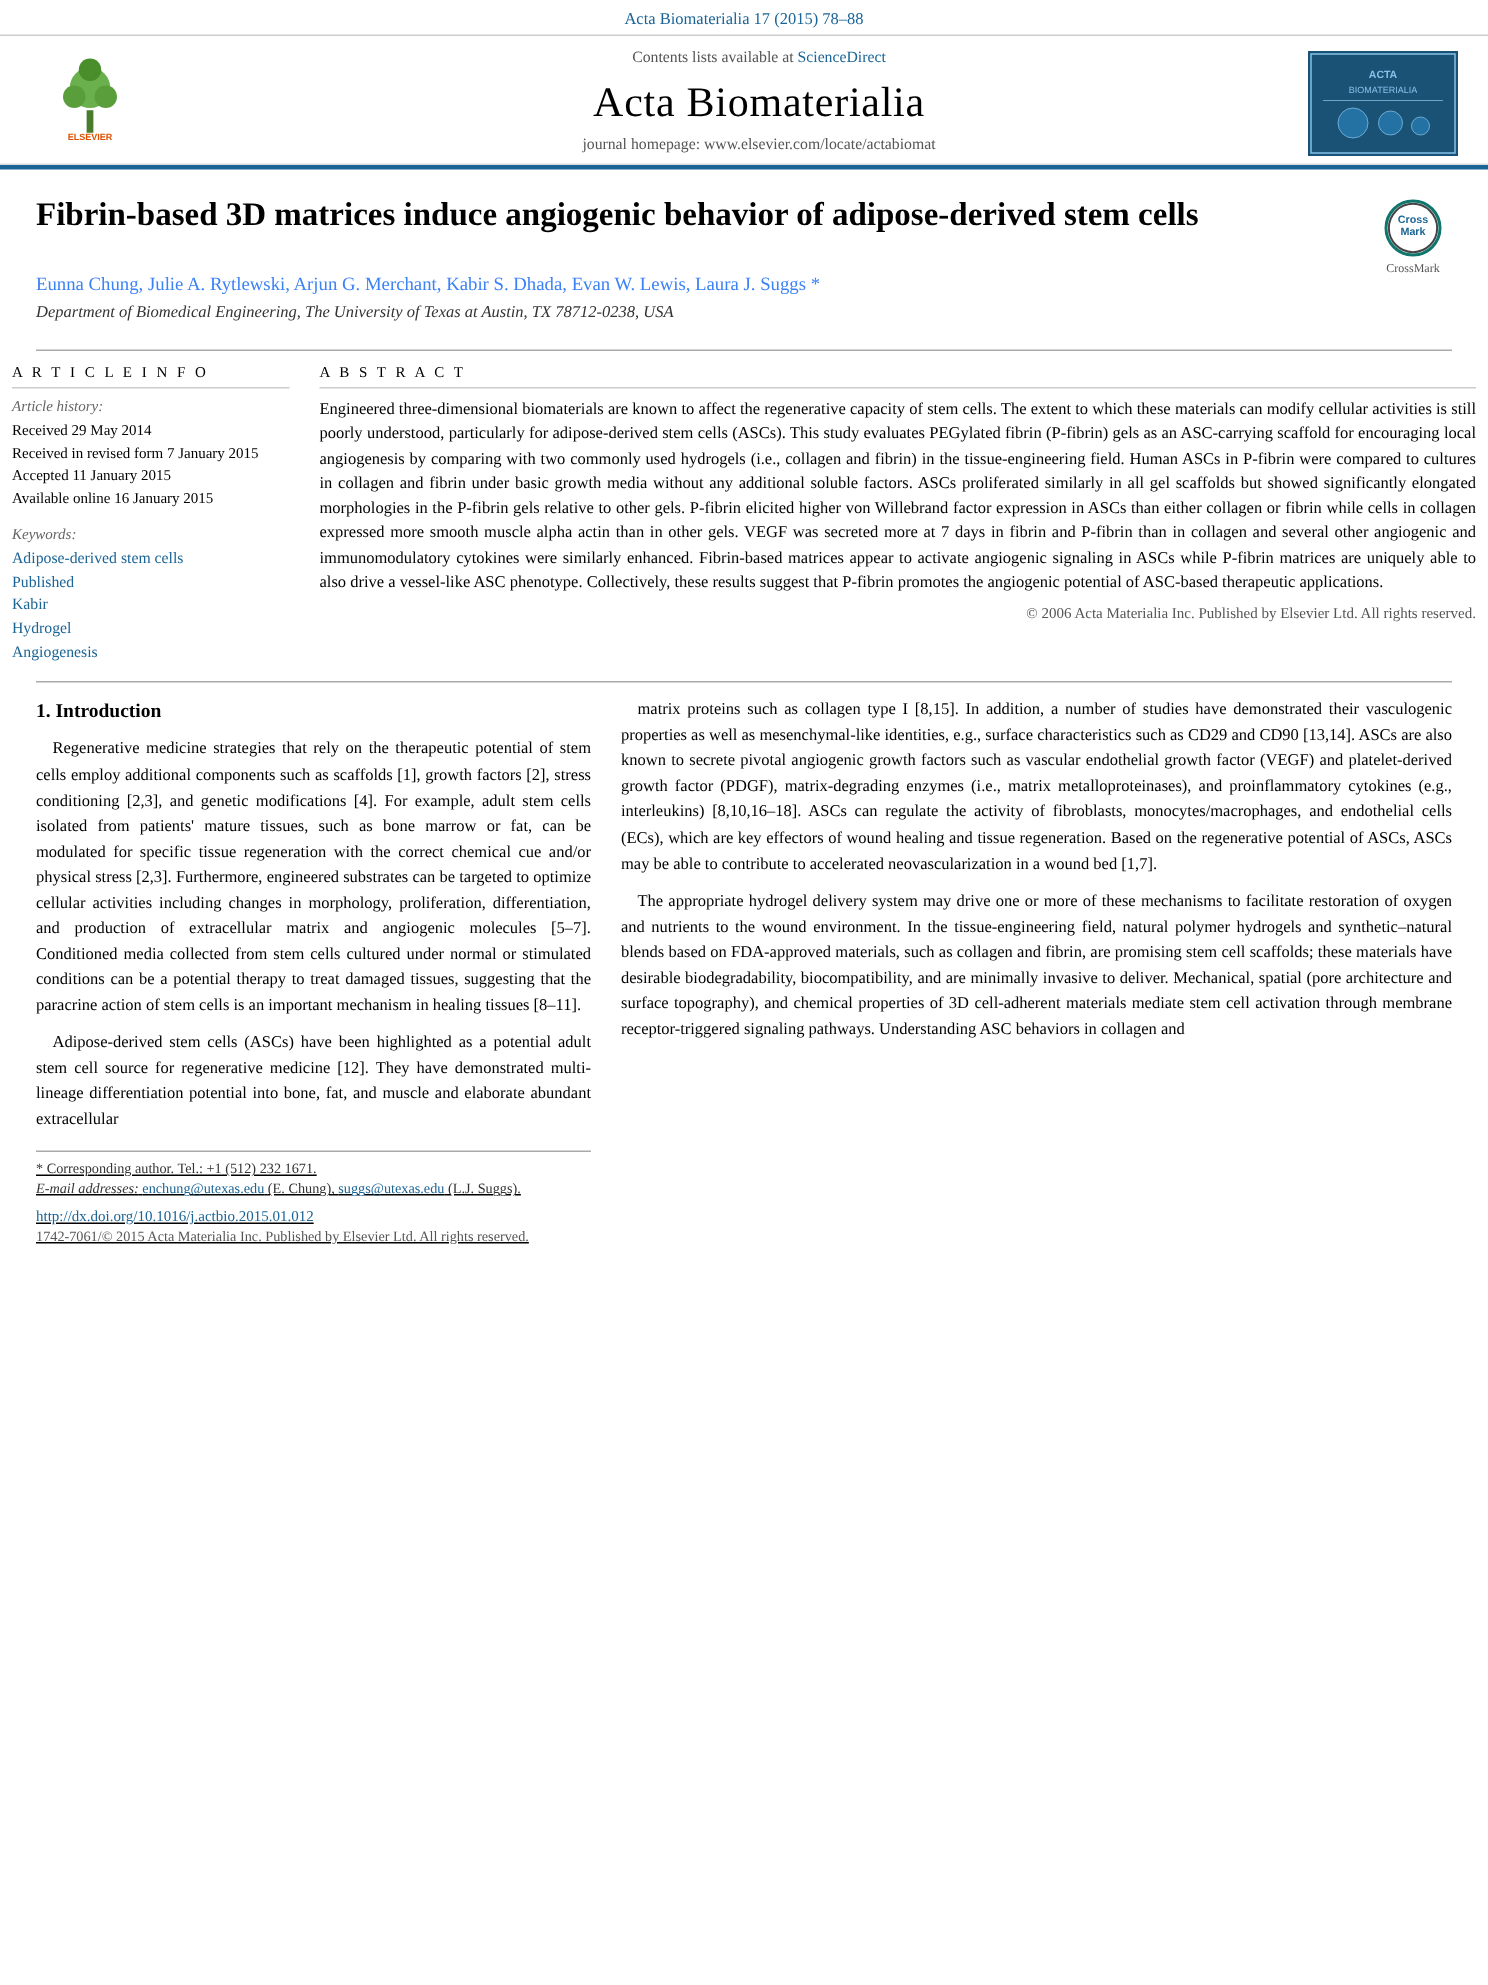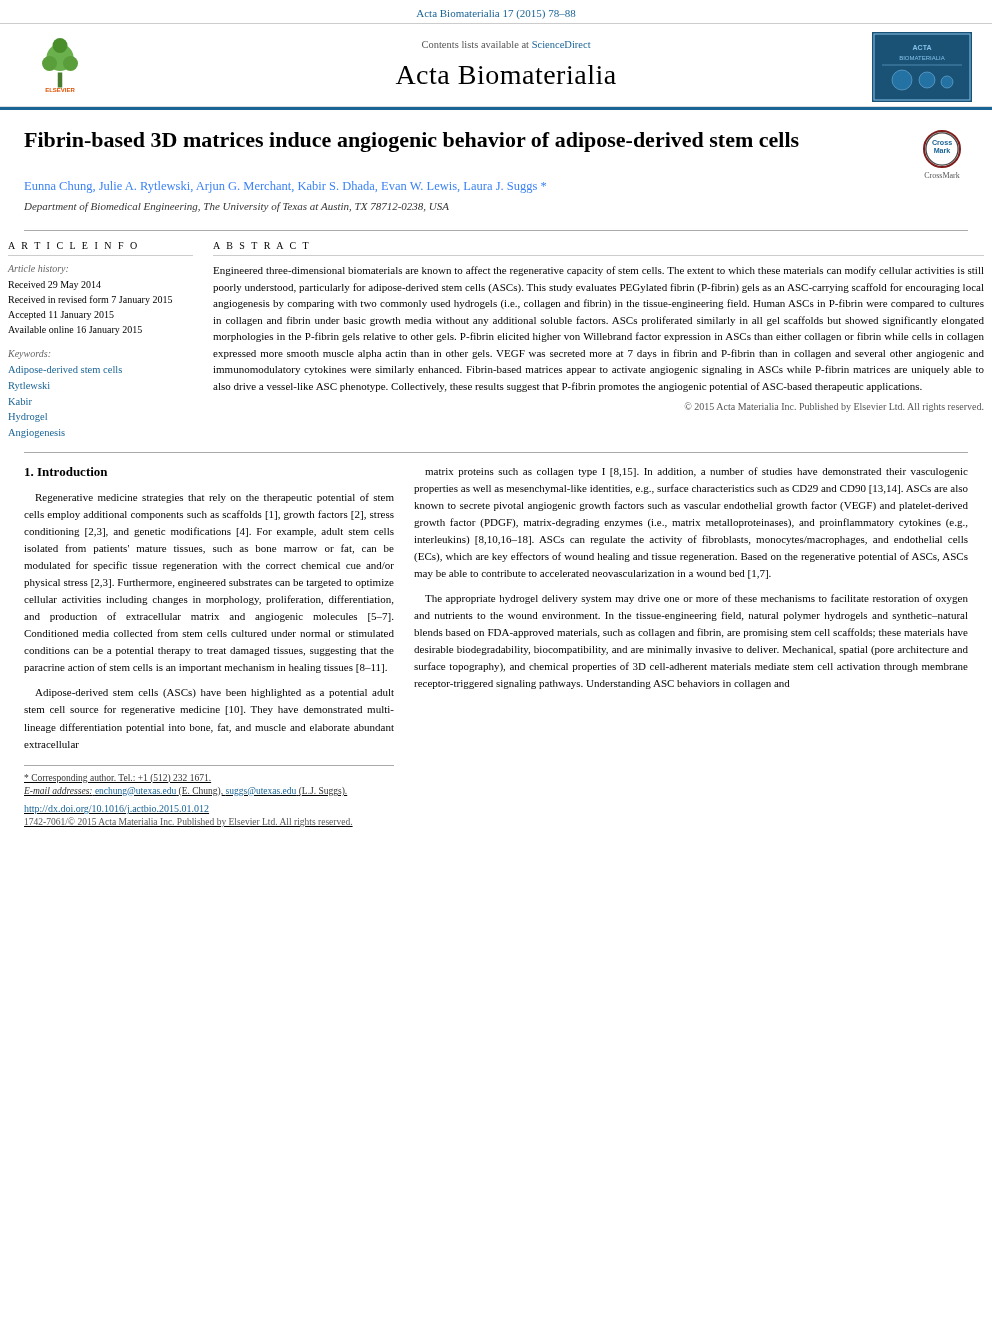--- a/index.html
+++ b/index.html
@@ -114,21 +114,21 @@
       flex-direction: column;
       align-items: center;
       gap: 2px;
     }
 
     .crossmark-icon {
       width: 38px;
       height: 38px;
       border-radius: 50%;
       background: #fff;
-      border: 2px solid #7f1d1d;
+      border: 2px solid #0f766e;
       display: flex;
       align-items: center;
       justify-content: center;
       font-size: 11px;
       font-weight: bold;
       color: #333;
     }
 
     .authors {
       font-size: 12.5px;
@@ -315,20 +315,21 @@
       <text x="40" y="76" text-anchor="middle" font-size="8" font-family="Arial" font-weight="bold" fill="#e05000">ELSEVIER</text>
     </svg>
   </div>
 
   <div class="header-center">
     <div class="sciencedirect-line">
       <span>Contents lists available at</span>
       <a class="ref-link">ScienceDirect</a>
     </div>
     <div class="journal-title">Acta Biomaterialia</div>
+    <div class="journal-homepage">journal homepage: www.elsevier.com/locate/actabiomat</div>
   </div>
 
   <div class="header-logo-right">
     <svg viewBox="0 0 100 70" xmlns="http://www.w3.org/2000/svg">
       <rect width="100" height="70" fill="#1a5276"></rect>
       <rect x="2" y="2" width="96" height="66" fill="none" stroke="#85c1e9" stroke-width="1"></rect>
       <text x="50" y="18" text-anchor="middle" font-size="7" font-family="Arial" font-weight="bold" fill="#85c1e9">ACTA</text>
       <text x="50" y="28" text-anchor="middle" font-size="6" font-family="Arial" fill="#85c1e9">BIOMATERIALIA</text>
 
       <line x1="10" y1="33" x2="90" y2="33" stroke="#85c1e9" stroke-width="0.5"></line>
@@ -369,46 +370,46 @@
 
     <div class="article-history">Article history:</div>
     <div class="history-item">Received 29 May 2014</div>
     <div class="history-item">Received in revised form 7 January 2015</div>
     <div class="history-item">Accepted 11 January 2015</div>
     <div class="history-item">Available online 16 January 2015</div>
 
     <div class="keywords-section">
       <div class="keywords-label">Keywords:</div>
       <span class="keyword">Adipose-derived stem cells</span>
-      <span class="keyword">Rytlewski</span>
+      <span class="keyword">Published</span>
       <span class="keyword">Kabir</span>
       <span class="keyword">Hydrogel</span>
       <span class="keyword">Angiogenesis</span>
     </div>
   </div>
 
   <div class="right-col">
     <div class="section-heading">A B S T R A C T</div>
     <div class="abstract-text">Engineered three-dimensional biomaterials are known to affect the regenerative capacity of stem cells. The extent to which these materials can modify cellular activities is still poorly understood, particularly for adipose-derived stem cells (ASCs). This study evaluates PEGylated fibrin (P-fibrin) gels as an ASC-carrying scaffold for encouraging local angiogenesis by comparing with two commonly used hydrogels (i.e., collagen and fibrin) in the tissue-engineering field. Human ASCs in P-fibrin were compared to cultures in collagen and fibrin under basic growth media without any additional soluble factors. ASCs proliferated similarly in all gel scaffolds but showed significantly elongated morphologies in the P-fibrin gels relative to other gels. P-fibrin elicited higher von Willebrand factor expression in ASCs than either collagen or fibrin while cells in collagen expressed more smooth muscle alpha actin than in other gels. VEGF was secreted more at 7 days in fibrin and P-fibrin than in collagen and several other angiogenic and immunomodulatory cytokines were similarly enhanced. Fibrin-based matrices appear to activate angiogenic signaling in ASCs while P-fibrin matrices are uniquely able to also drive a vessel-like ASC phenotype. Collectively, these results suggest that P-fibrin promotes the angiogenic potential of ASC-based therapeutic applications.</div>
-    <div class="copyright-line">© 2015 Acta Materialia Inc. Published by Elsevier Ltd. All rights reserved.</div>
+    <div class="copyright-line">© 2006 Acta Materialia Inc. Published by Elsevier Ltd. All rights reserved.</div>
   </div>
 </div>
 
 <div class="divider-section"></div>
 
 <div class="main-content">
 
   <div class="main-left">
     <div class="section-title">
       <span>1.</span>&nbsp;<span>Introduction</span>
     </div>
 
     <div class="body-text">
       <p class="indent">Regenerative medicine strategies that rely on the therapeutic potential of stem cells employ additional components such as scaffolds [1], growth factors [2], stress conditioning [2,3], and genetic modifications [4]. For example, adult stem cells isolated from patients' mature tissues, such as bone marrow or fat, can be modulated for specific tissue regeneration with the correct chemical cue and/or physical stress [2,3]. Furthermore, engineered substrates can be targeted to optimize cellular activities including changes in morphology, proliferation, differentiation, and production of extracellular matrix and angiogenic molecules [5–7]. Conditioned media collected from stem cells cultured under normal or stimulated conditions can be a potential therapy to treat damaged tissues, suggesting that the paracrine action of stem cells is an important mechanism in healing tissues [8–11].</p>
-      <p class="indent">Adipose-derived stem cells (ASCs) have been highlighted as a potential adult stem cell source for regenerative medicine [10]. They have demonstrated multi-lineage differentiation potential into bone, fat, and muscle and elaborate abundant extracellular</p>
+      <p class="indent">Adipose-derived stem cells (ASCs) have been highlighted as a potential adult stem cell source for regenerative medicine [12]. They have demonstrated multi-lineage differentiation potential into bone, fat, and muscle and elaborate abundant extracellular</p>
     </div>
 
     <div class="footnote-area">
       <div class="footnote-text">* Corresponding author. Tel.: +1 (512) 232 1671.</div>
       <div class="footnote-text">
         <em>E-mail addresses:</em>
         <span>
           <a class="ref-link" href="#">enchung@utexas.edu</a>
           <span> (E. Chung), </span>
           <a class="ref-link" href="#">suggs@utexas.edu</a>

